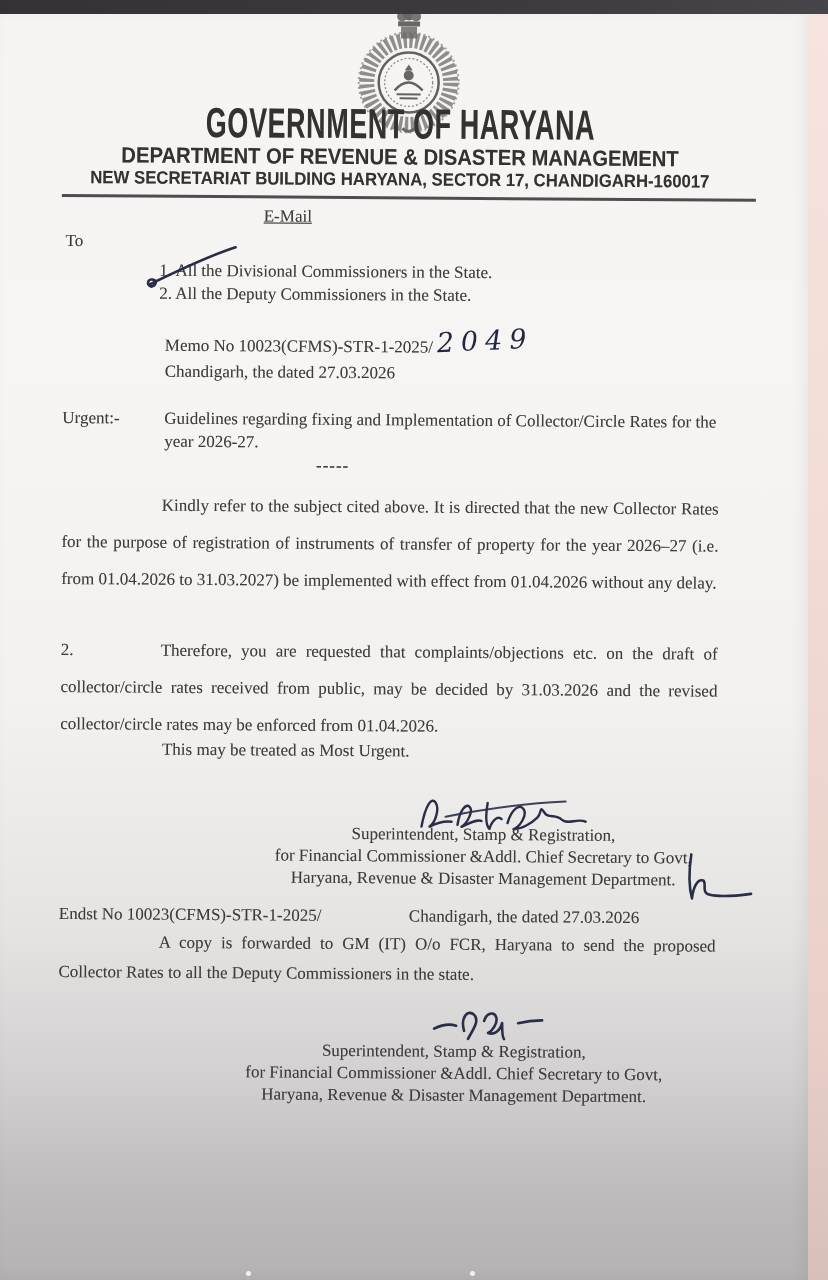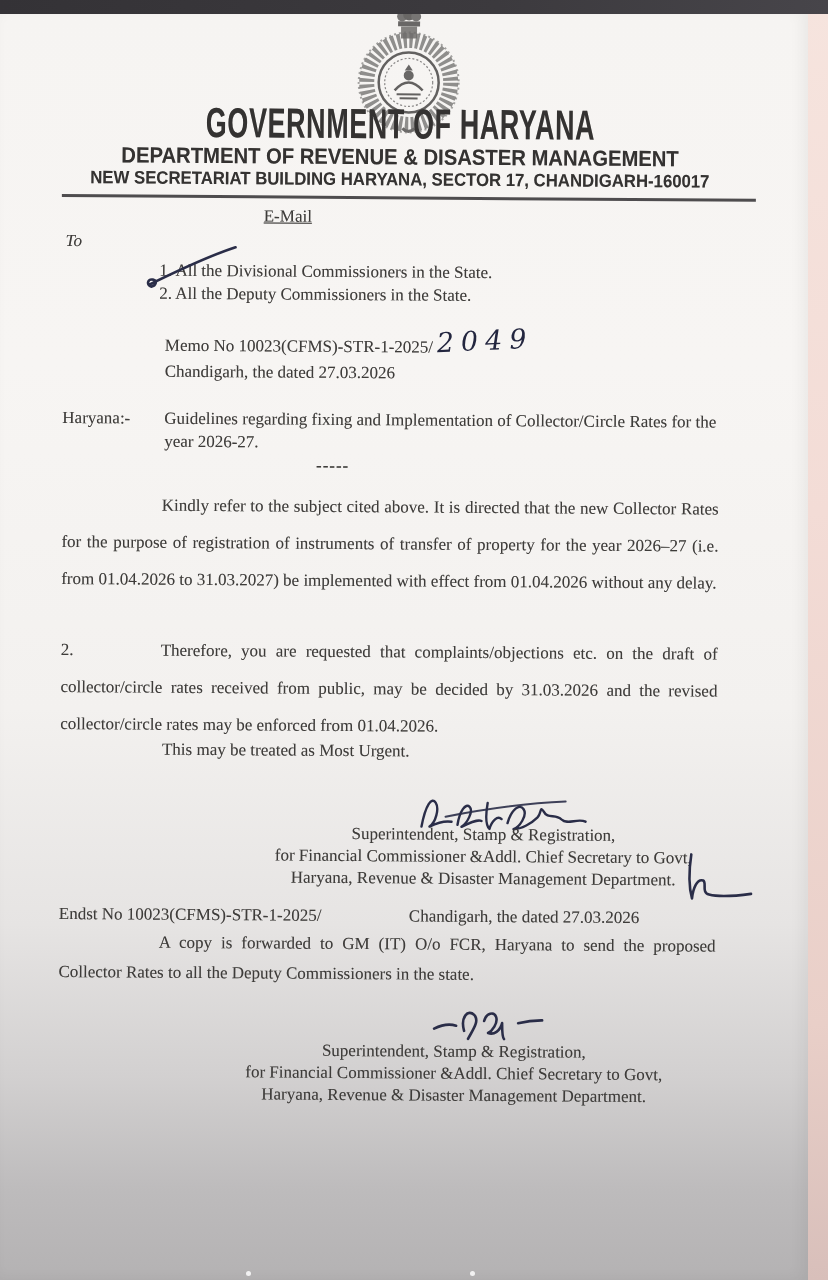--- a/index.html
+++ b/index.html
@@ -44,21 +44,21 @@
   .title-row{left:0;top:98px;width:800px;}
   .title-row .cond{font-size:42px;transform:scaleX(.64);letter-spacing:1px;}
   .dept-row{left:0;top:142px;width:800px;}
   .dept-row .cond{font-size:22px;transform:scaleX(.92);}
   .addr-row{left:0;top:167px;width:800px;}
   .addr-row .cond{font-size:18px;transform:scaleX(.93);}
   .rule{left:62px;top:194px;width:694px;height:3px;background:#4e4c4e;}
 
   .serif{font-size:17px;line-height:23px;}
   .email{left:264px;top:203px;text-decoration:underline;}
-  .to{left:66px;top:229px;font-style:italic;}
+  .to{left:66px;top:229px;}
   .addressees{left:160px;top:258px;width:440px;}
   .memo{left:166px;top:328px;width:520px;line-height:26px;}
   .hand-no{
     display:inline-block;font-family:"DejaVu Serif", serif;font-style:italic;
     font-size:27px;color:#23263f;letter-spacing:7px;
     transform:rotate(-3deg) translateY(-3px);text-shadow:none;
   }
   .subject-label{left:64px;top:406px;}
   .subject-text{left:166px;top:406px;width:552px;text-align:justify;}
   .dashes{left:318px;top:452px;letter-spacing:1px;font-weight:bold;}
@@ -143,21 +143,21 @@
     </svg>
 
     <div class="abs serif memo">
       <div>
         <span>Memo No 10023(CFMS)-STR-1-2025/</span>
         <span class="hand-no">2049</span>
       </div>
       <div>Chandigarh, the dated 27.03.2026</div>
     </div>
 
-    <div class="abs serif subject-label">Haryana:-</div>
+    <div class="abs serif subject-label">Urgent:-</div>
     <div class="abs serif subject-text">Guidelines regarding fixing and Implementation of Collector/Circle Rates for the year 2026-27.</div>
     <div class="abs serif dashes">-----</div>
 
     <div class="abs para para1">Kindly refer to the subject cited above. It is directed that the new Collector Rates for the purpose of registration of instruments of transfer of property for the year 2026–27 (i.e. from 01.04.2026 to 31.03.2027) be implemented with effect from 01.04.2026 without any delay.</div>
     <div class="abs para para2-no">2.</div>
     <div class="abs para para2">Therefore, you are requested that complaints/objections etc. on the draft of collector/circle rates received from public, may be decided by 31.03.2026 and the revised collector/circle rates may be enforced from 01.04.2026.</div>
     <div class="abs serif urgent">This may be treated as Most Urgent.</div>
 
     <svg class="mark abs" style="left:420px;top:786px;" width="180" height="48" viewBox="0 0 180 48">
       <path class="ink" stroke-width="2.4" d="M6,38 C10,16 16,8 20,14 C24,20 20,34 14,38 C22,34 30,32 36,33

